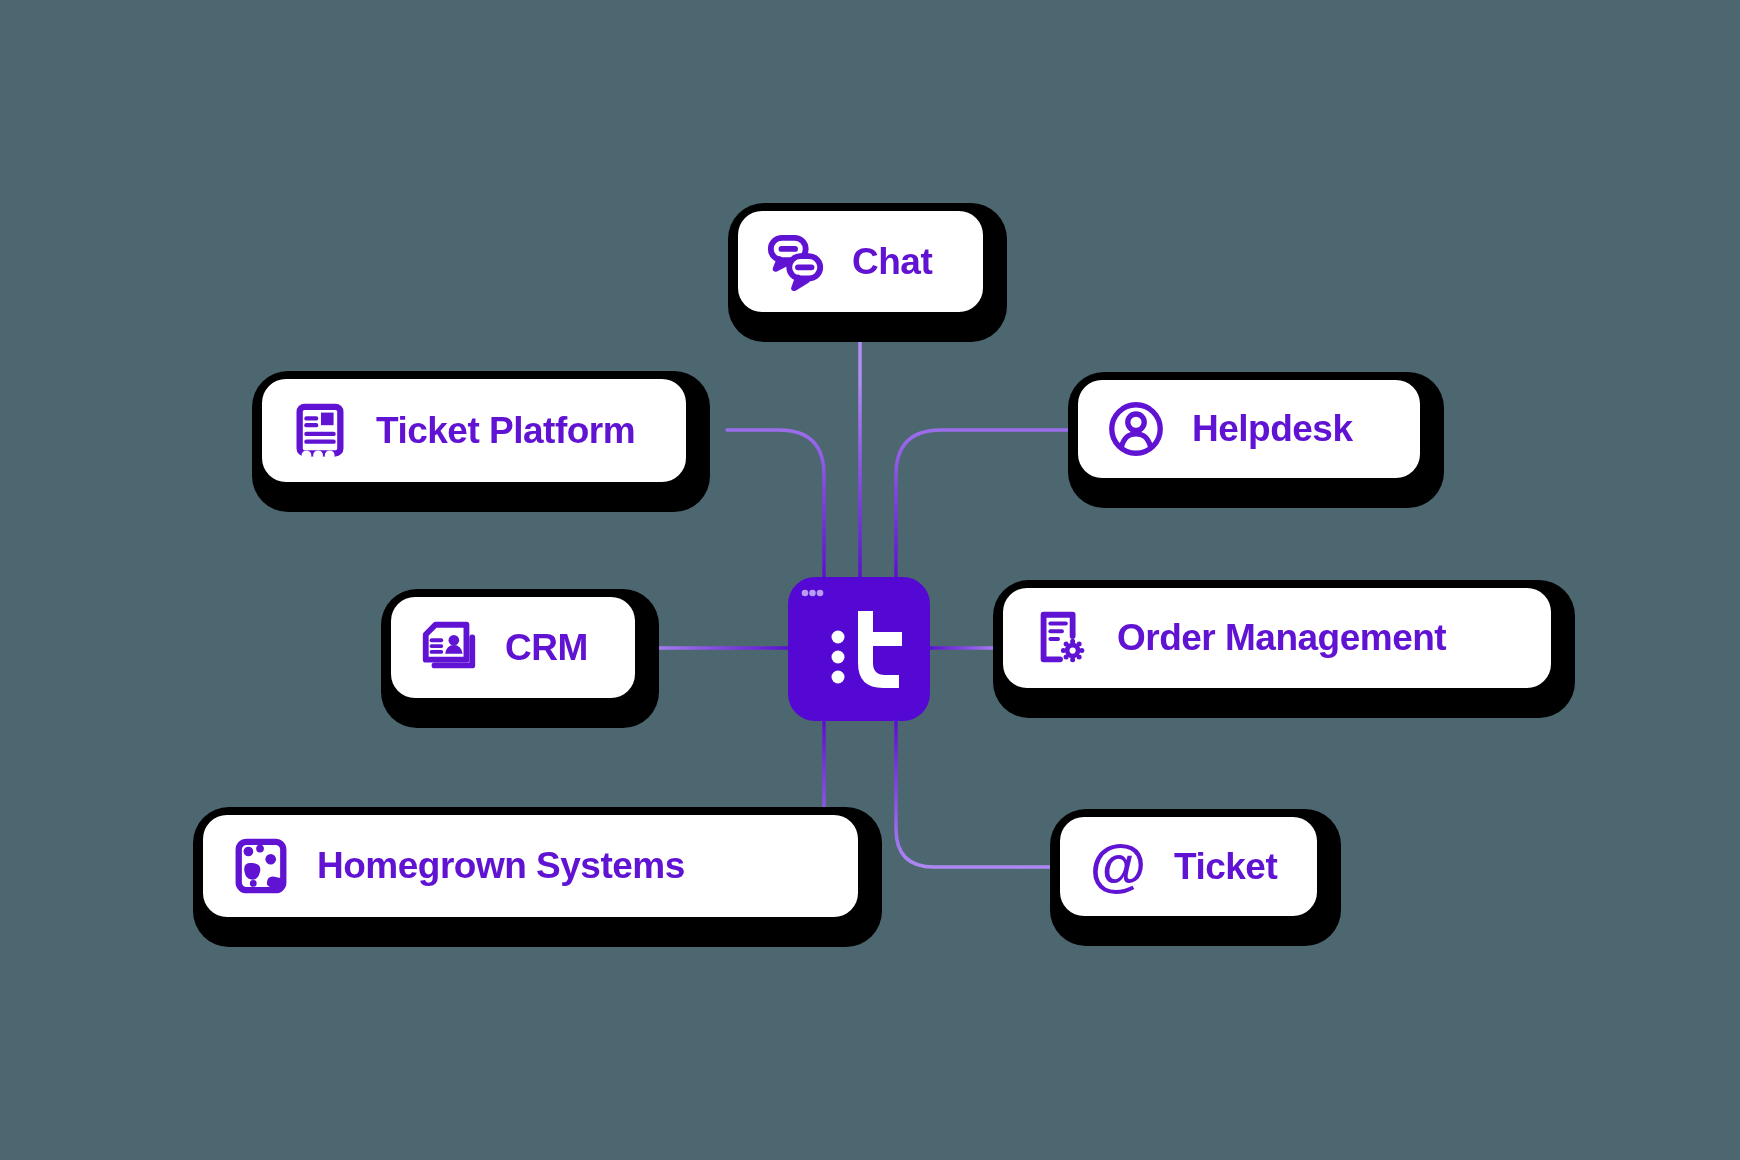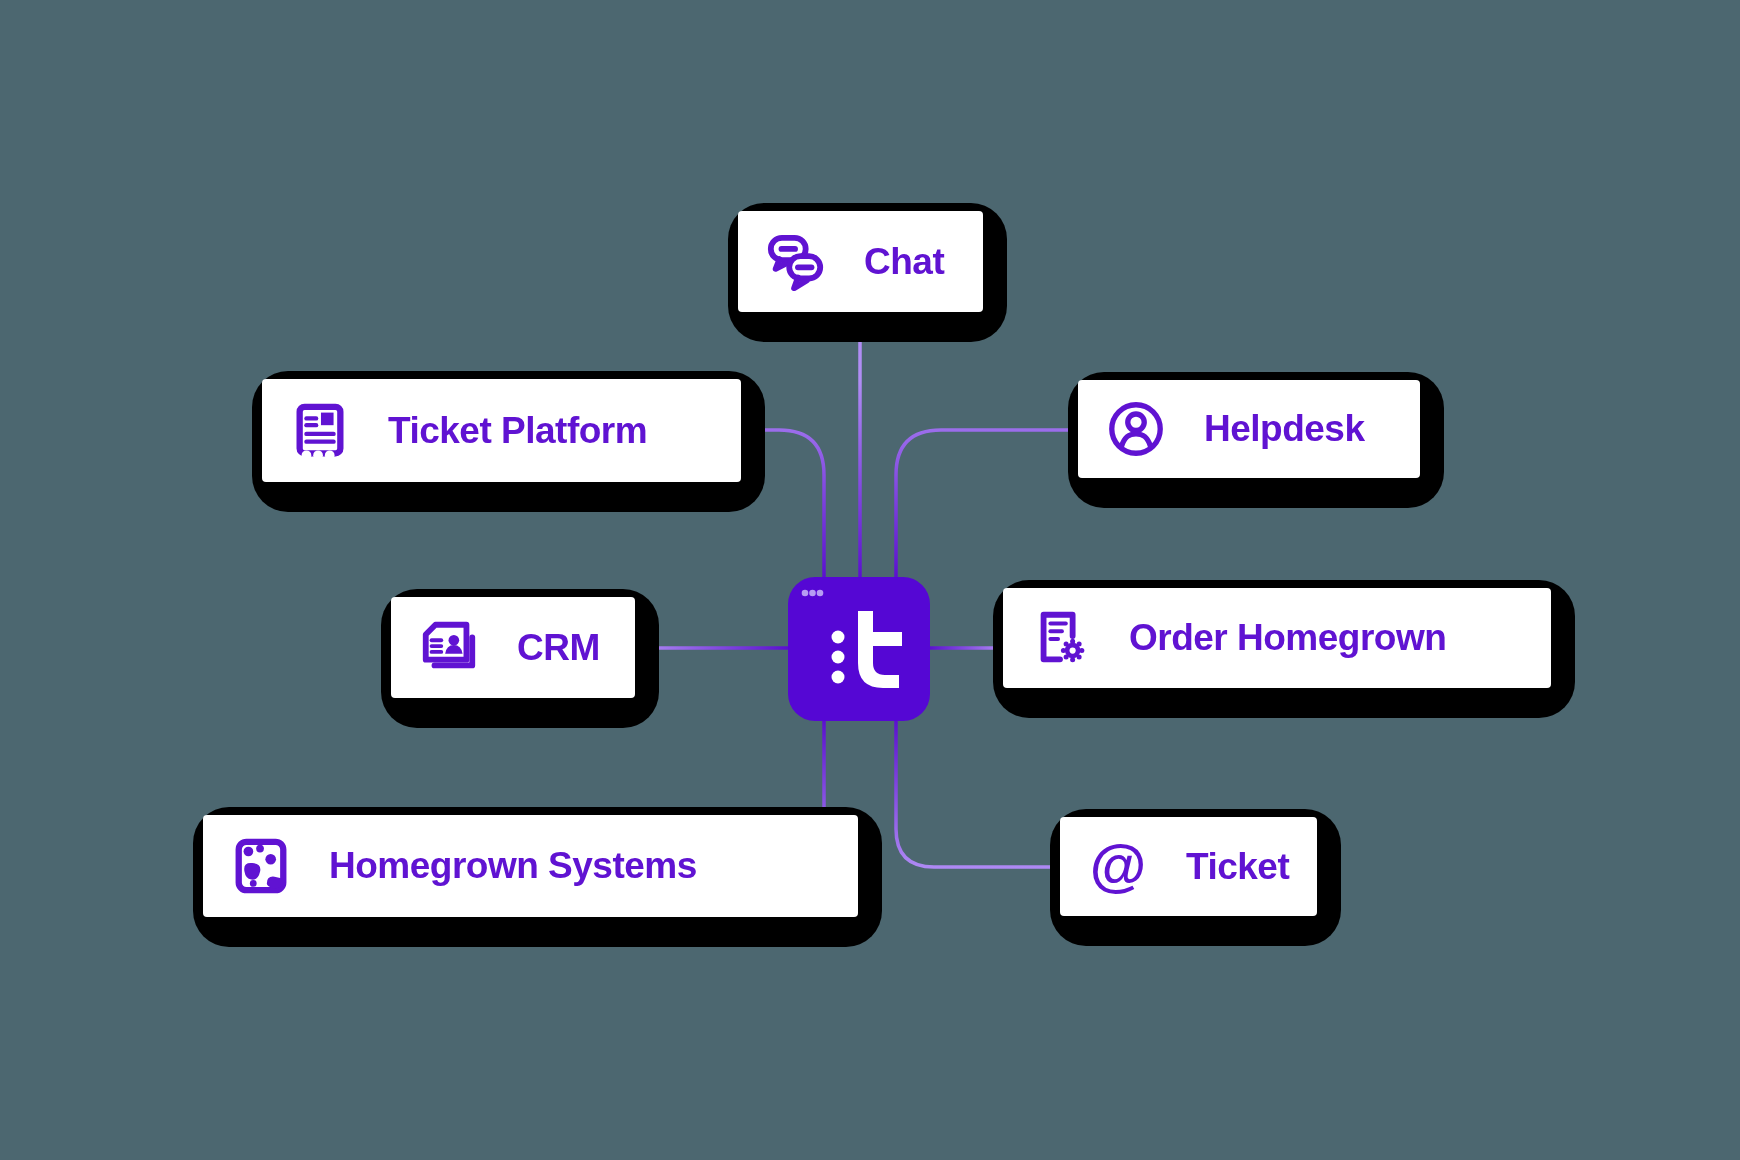--- a/index.html
+++ b/index.html
@@ -11,21 +11,21 @@
   *{margin:0;padding:0;box-sizing:border-box}
   html,body{width:1740px;height:1160px;overflow:hidden}
   body{background:var(--background);font-family:"Liberation Sans",sans-serif}
   .canvas{position:relative;width:1740px;height:1160px;background:var(--background);overflow:hidden}
   .connectors{position:absolute;left:0;top:0;width:1740px;height:1160px}
   .conn{fill:none;stroke-width:3.5px;stroke-linecap:round}
   .node{position:absolute}
   .node-shadow{position:absolute;left:-10px;top:-8px;right:-24px;bottom:-30px;
     background:var(--shadow);border-radius:36px}
   .card{position:absolute;left:0;top:0;right:0;bottom:0;background:var(--card-bg);
-    border-radius:4px;display:flex;align-items:center;padding-left:26px;gap:36px}
+    border-radius:24px;display:flex;align-items:center;padding-left:26px;gap:24px}
   .icon{width:64px;height:64px;flex:0 0 64px;display:flex;align-items:center;justify-content:center}
   .label{font-size:37px;font-weight:700;color:var(--accent);letter-spacing:-.5px;white-space:nowrap}
   .at-glyph{font-size:58px;font-weight:700;color:var(--accent);line-height:1;transform:translateY(-2px)}
   .hub{position:absolute;left:788px;top:577px;width:142px;height:144px;background:var(--hub-bg);
     border-radius:27px}
   .hub svg{position:absolute;left:0;top:0}
   .ic-s{stroke:var(--accent);fill:none;stroke-linecap:round;stroke-linejoin:round}
   .ic-f{fill:var(--accent);stroke:none}
   .ic-w{fill:var(--card-bg);stroke:none}
 </style>
@@ -73,21 +73,21 @@
           <rect class="ic-w" x="25" y="26" width="32" height="23" rx="11.5"></rect>
           <rect class="ic-s" x="25" y="26" width="32" height="23" rx="11.5" stroke-width="6"></rect>
           <path class="ic-s" d="M34 48 l-4 11 l13 -8" stroke-width="6"></path>
           <line class="ic-s" x1="34" y1="37.5" x2="48" y2="37.5" stroke-width="6"></line>
         </svg>
       </span>
       <span class="label">Chat</span>
     </div>
   </div>
 
-  <div class="node" style="left:262px;top:379px;width:479px;height:103px">
+  <div class="node" style="left:262px;top:379px;width:424px;height:103px">
     <div class="node-shadow"></div>
     <div class="card">
       <span class="icon">
         <svg width="62" height="62" viewBox="0 0 64 64">
           <rect class="ic-s" x="11" y="7" width="42" height="48" rx="5" stroke-width="6.5"></rect>
           <circle class="ic-w" cx="18" cy="57" r="5"></circle>
           <circle class="ic-w" cx="30" cy="57" r="5"></circle>
           <circle class="ic-w" cx="42" cy="57" r="5"></circle>
           <line class="ic-s" x1="18" y1="19" x2="28" y2="19" stroke-width="4.5"></line>
           <line class="ic-s" x1="18" y1="26" x2="28" y2="26" stroke-width="4.5"></line>
@@ -147,21 +147,21 @@
             <circle class="ic-f" cx="50.7" cy="51.7" r="2.6"></circle>
           <circle class="ic-f" cx="44" cy="54.5" r="2.6"></circle>
             <circle class="ic-f" cx="37.3" cy="51.7" r="2.6"></circle>
           <circle class="ic-f" cx="34.5" cy="45" r="2.6"></circle>
             <circle class="ic-f" cx="37.3" cy="38.3" r="2.6"></circle>
           <circle class="ic-f" cx="44" cy="35.5" r="2.6"></circle>
             <circle class="ic-f" cx="50.7" cy="38.3" r="2.6"></circle>
           <circle class="ic-w" cx="44" cy="45" r="3.2"></circle>
         </svg>
       </span>
-      <span class="label">Order Homegrown</span>
+      <span class="label">Order Management</span>
     </div>
   </div>
 
   <div class="node" style="left:203px;top:815px;width:655px;height:102px">
     <div class="node-shadow"></div>
     <div class="card">
       <span class="icon">
         <svg width="62" height="62" viewBox="0 0 64 64">
           <rect class="ic-s" x="9" y="7" width="46" height="50" rx="8" stroke-width="6.5"></rect>
           <circle class="ic-f" cx="19" cy="17" r="5"></circle>

